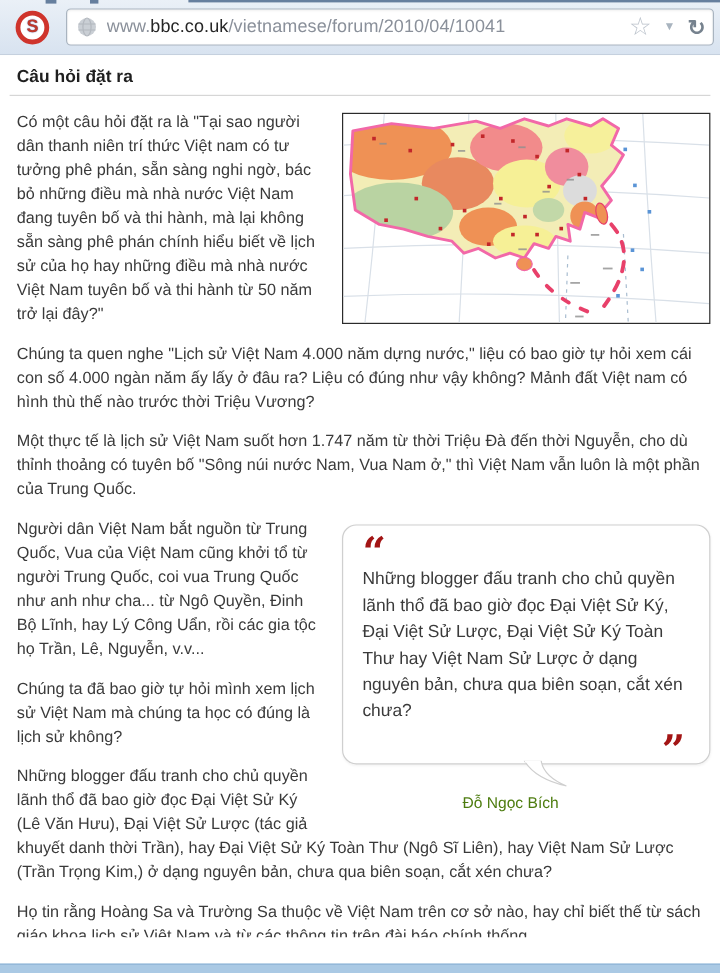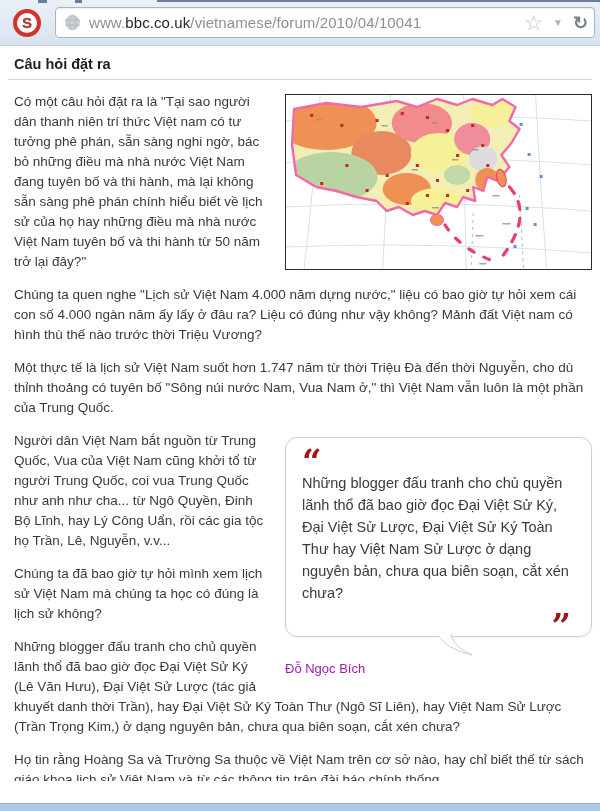--- a/index.html
+++ b/index.html
@@ -66,21 +66,21 @@
     padding:6px 16px 2px; box-shadow:0 1px 2px rgba(0,0,0,.05);
   }
   .q-open, .q-close {
     font-family:"DejaVu Serif", serif; font-weight:bold; color:#a31515;
     font-size:34px;
   }
   .q-open { display:block; height:26px; line-height:34px; overflow:hidden; }
   .q-close { display:block; text-align:right; height:30px; line-height:44px; overflow:hidden; padding-right:4px; }
   .q-text { font-size:14.5px; line-height:22px; color:#3a3a3a; display:block; padding-top:2px; }
   .bubble-tail { position:absolute; left:148px; bottom:-20px; width:42px; height:22px; }
-  .q-attrib { text-align:left; padding-right:26px; margin-top:24px; color:#a21caf; font-size:13px; }
+  .q-attrib { text-align:center; padding-right:26px; margin-top:24px; color:#4d7c0f; font-size:13px; }
 
   .bottom-bar { position:absolute; left:0; bottom:0; width:600px; height:8px; background:#aac9e4; border-top:1px solid #8fb4d6; }
 </style>
 </head>
 <body>
 
 <div class="screen">
 
   <div class="browser-bar">
     <div class="top-mark tm1"></div>

